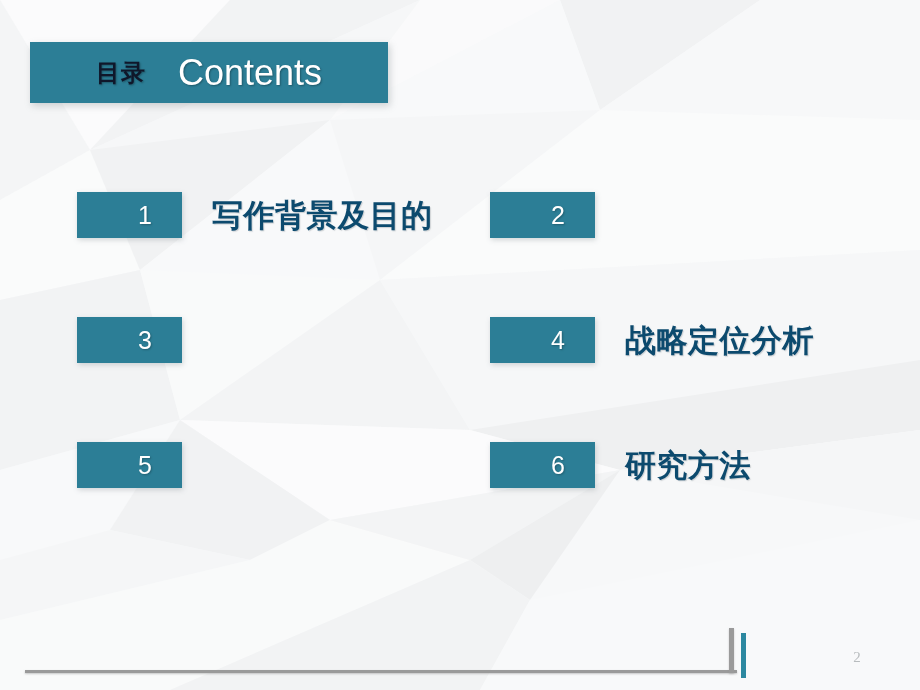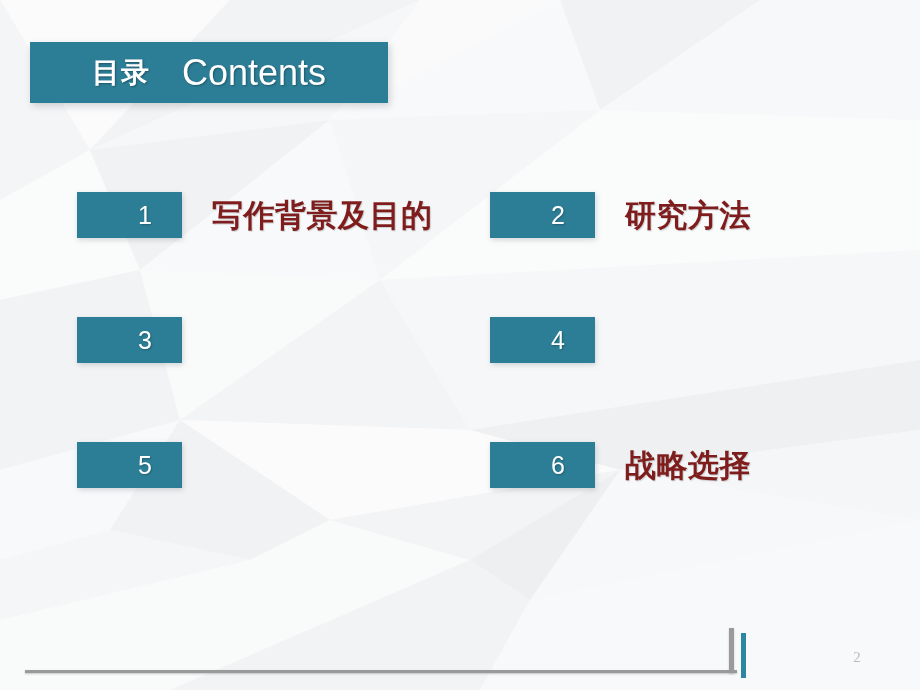--- a/index.html
+++ b/index.html
@@ -40,22 +40,22 @@
   #title-banner .title-inner {
     position: absolute;
     left: 0; right: 0;
     top: 50%;
     transform: translateY(-50%);
     white-space: nowrap;
     text-align: center;
     line-height: 1;
   }
   .title-cn {
-    color: #ffffff;
-    font-size: 28px;
+    color: #0f172a;
+    font-size: 24px;
     font-weight: bold;
     letter-spacing: 1px;
     text-shadow: 1px 1px 2px rgba(0,0,0,0.30);
     vertical-align: middle;
   }
   .title-en {
     color: #ffffff;
     font-size: 36px;
     font-weight: normal;
     letter-spacing: 0px;
@@ -99,21 +99,21 @@
   }
   .num-text {
     color: #ffffff;
     font-size: 25px;
     font-weight: normal;
     line-height: 1;
     text-shadow: 1px 1px 2px rgba(0,0,0,0.25);
   }
   .toc-label {
     margin-left: 30px;
-    color: #7f1d1d;
+    color: #0c4a6e;
     font-size: 31px;
     font-weight: bold;
     letter-spacing: 0.5px;
     white-space: nowrap;
     line-height: 1;
     text-shadow: 1px 1px 1px rgba(170,175,180,0.55);
   }
 
   
   #footer-rule {
@@ -206,48 +206,48 @@
         <div class="toc-item col-left">
           <div class="num-box">
             <span class="num-text">1</span>
           </div>
           <span class="toc-label">写作背景及目的</span>
         </div>
         <div class="toc-item col-right">
           <div class="num-box">
             <span class="num-text">2</span>
           </div>
-          <span class="toc-label">研究方法</span>
         </div>
       </div>
 
       <div class="toc-row">
         <div class="toc-item col-left">
           <div class="num-box">
             <span class="num-text">3</span>
           </div>
         </div>
         <div class="toc-item col-right">
           <div class="num-box">
             <span class="num-text">4</span>
           </div>
+          <span class="toc-label">战略定位分析</span>
         </div>
       </div>
 
       <div class="toc-row">
         <div class="toc-item col-left">
           <div class="num-box">
             <span class="num-text">5</span>
           </div>
         </div>
         <div class="toc-item col-right">
           <div class="num-box">
             <span class="num-text">6</span>
           </div>
-          <span class="toc-label">战略选择</span>
+          <span class="toc-label">研究方法</span>
         </div>
       </div>
 
     </div>
 
     <div id="footer-rule"></div>
     <div id="footer-bar-gray"></div>
     <div id="footer-bar-teal"></div>
     <div id="page-number">2</div>
 

